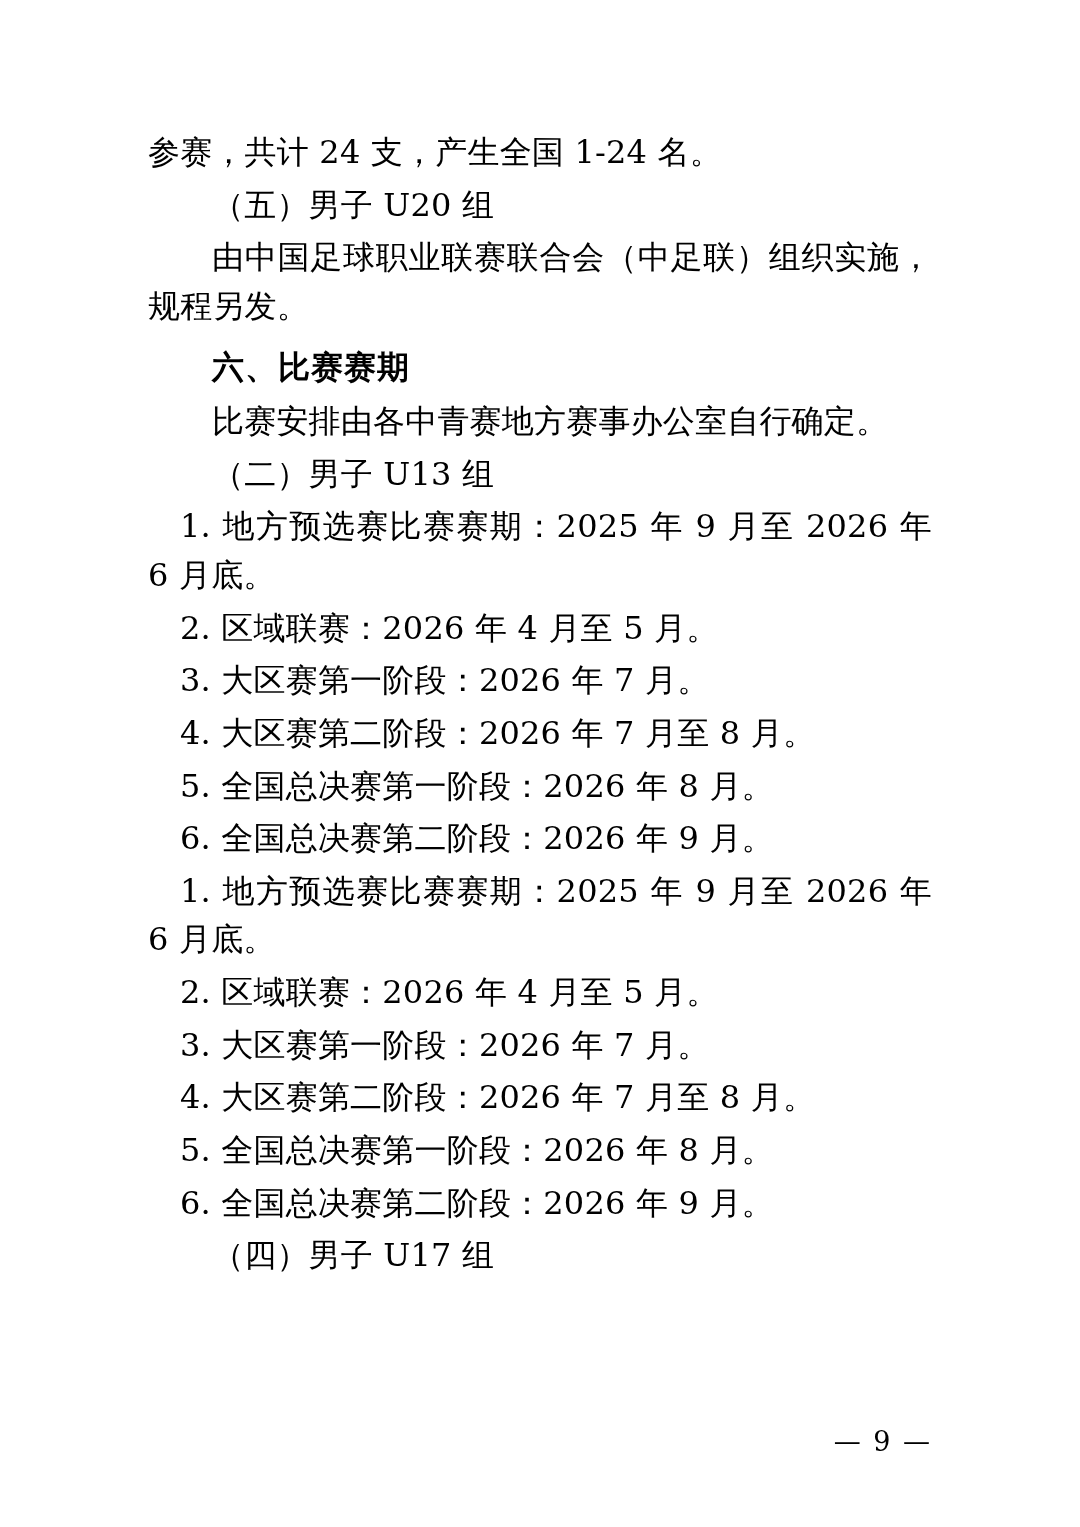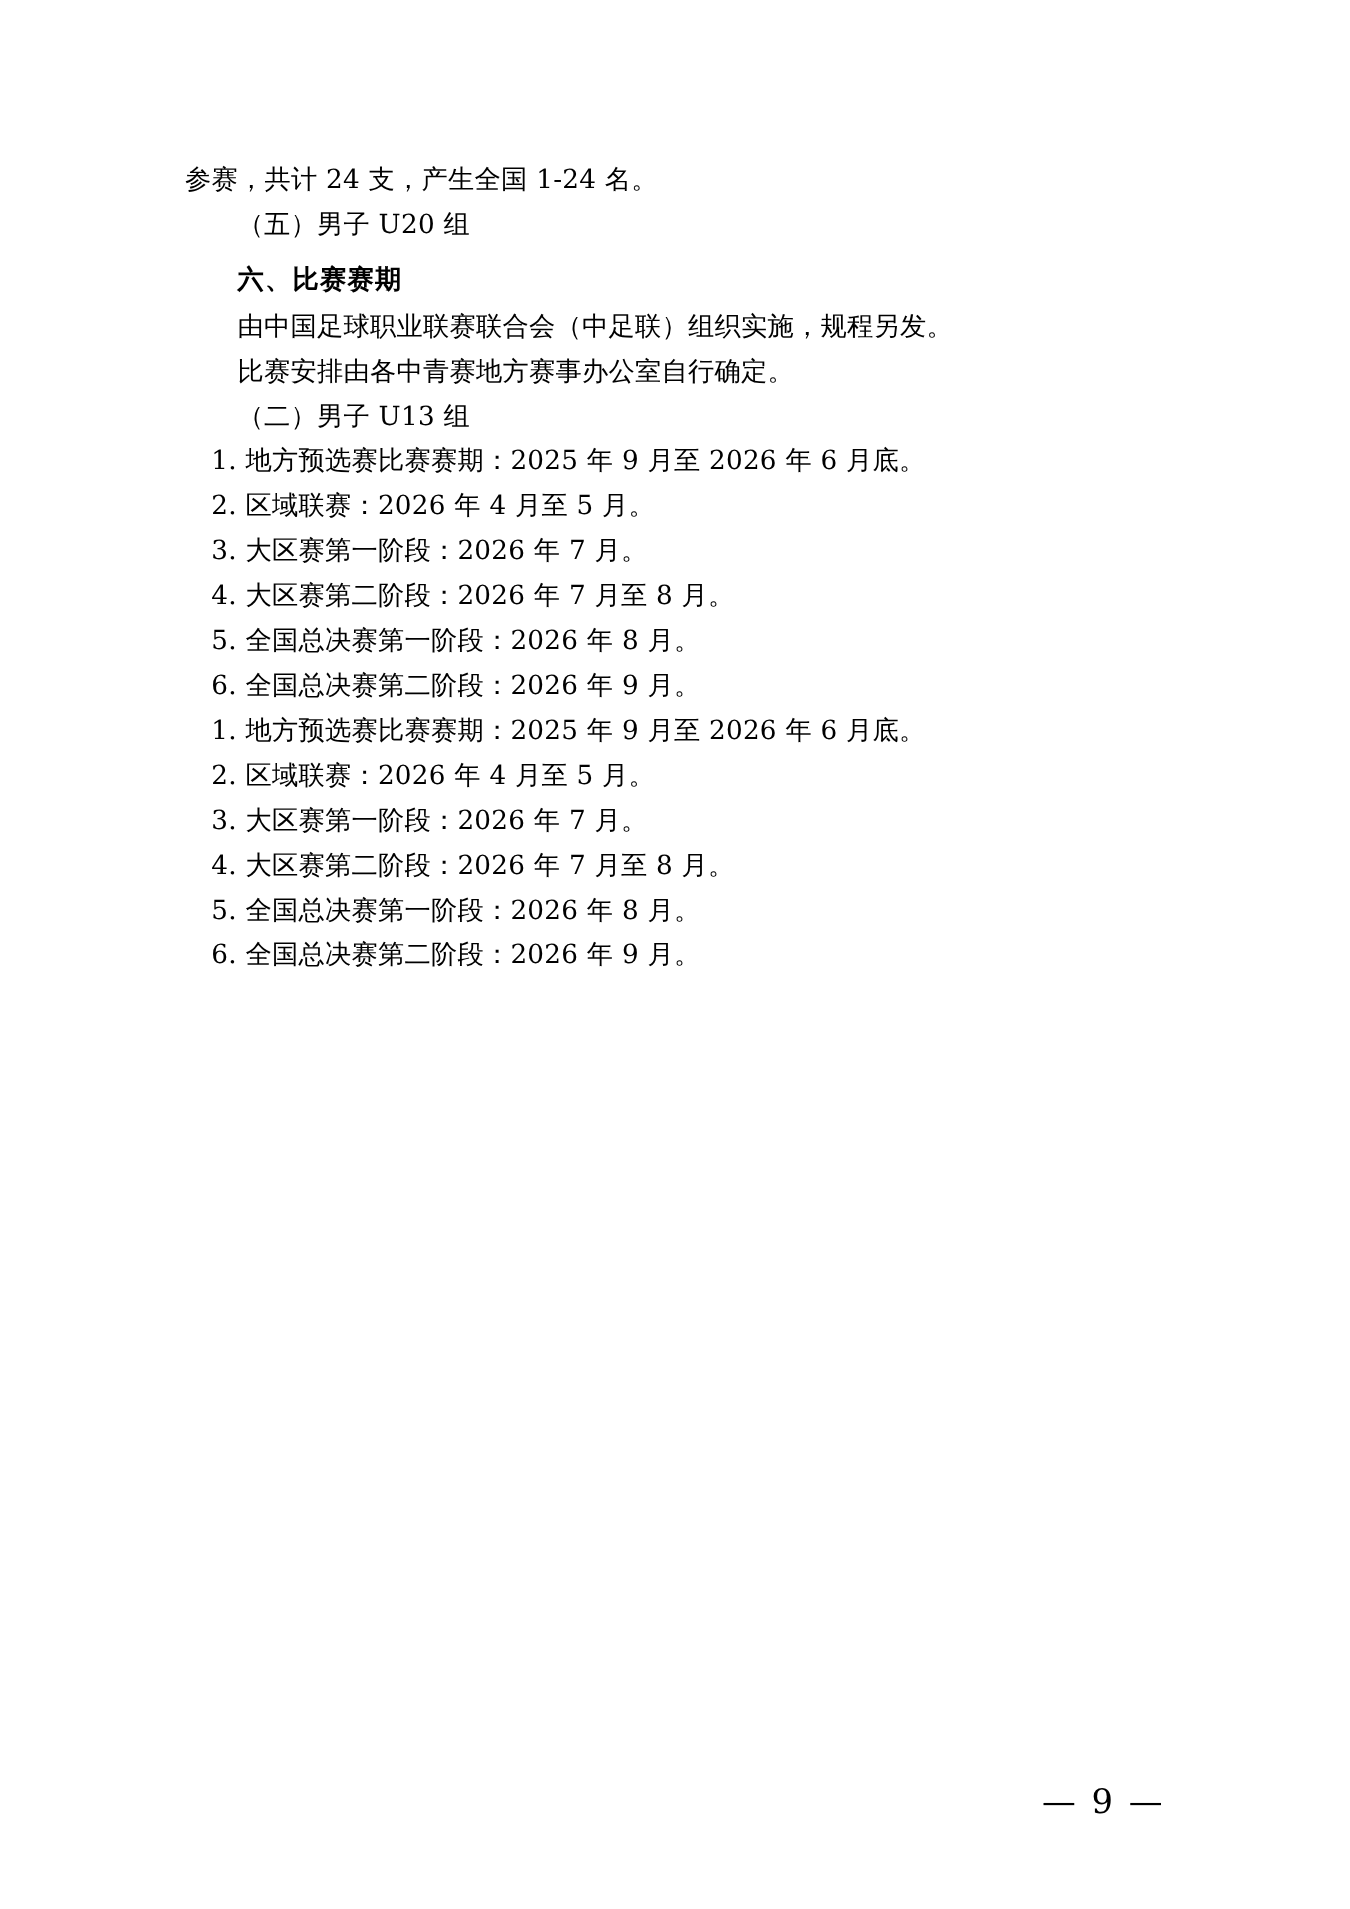--- a/index.html
+++ b/index.html
@@ -14,21 +14,21 @@
   .page {
     position: relative;
     width: 1080px;
     height: 1527px;
     background: #ffffff;
     box-sizing: border-box;
     padding: 128px 148px 0 148px;
     overflow: hidden;
   }
   .doc-body {
-    font-size: 21px;
+    font-size: 32px;
     line-height: 1.52;
     letter-spacing: 0.2px;
     text-align: justify;
   }
   .para {
     margin: 0 0 4px 0;
     white-space: pre-wrap;
   }
   .para.indent {
     text-indent: 2em;
@@ -61,38 +61,39 @@
 </style>
 </head>
 <body>
 
 <div class="page">
   <div class="doc-body">
 
     <p class="para">参赛，共计 24 支，产生全国 1-24 名。</p>
 
     <p class="para subheading">（五）男子 U20 组</p>
+    <p class="para indent">由中国足球职业联赛联合会（中足联）组织实施，规程另发。</p>
+
     <p class="para heading">六、比赛赛期</p>
-
-    <p class="para indent">由中国足球职业联赛联合会（中足联）组织实施，规程另发。</p>
 
     <p class="para indent">比赛安排由各中青赛地方赛事办公室自行确定。</p>
 
     <p class="para subheading">（二）男子 U13 组</p>
     <p class="para item">1. 地方预选赛比赛赛期：2025 年 9 月至 2026 年 6 月底。</p>
     <p class="para item">2. 区域联赛：2026 年 4 月至 5 月。</p>
     <p class="para item">3. 大区赛第一阶段：2026 年 7 月。</p>
     <p class="para item">4. 大区赛第二阶段：2026 年 7 月至 8 月。</p>
     <p class="para item">5. 全国总决赛第一阶段：2026 年 8 月。</p>
     <p class="para item">6. 全国总决赛第二阶段：2026 年 9 月。</p>
 
     <p class="para item">1. 地方预选赛比赛赛期：2025 年 9 月至 2026 年 6 月底。</p>
     <p class="para item">2. 区域联赛：2026 年 4 月至 5 月。</p>
     <p class="para item">3. 大区赛第一阶段：2026 年 7 月。</p>
     <p class="para item">4. 大区赛第二阶段：2026 年 7 月至 8 月。</p>
     <p class="para item">5. 全国总决赛第一阶段：2026 年 8 月。</p>
     <p class="para item">6. 全国总决赛第二阶段：2026 年 9 月。</p>
 
+    <p class="para subheading">（四）男子 U17 组</p>
 
   </div>
 
   <div class="footer">— 9 —</div>
 </div>
 
 </body></html>

